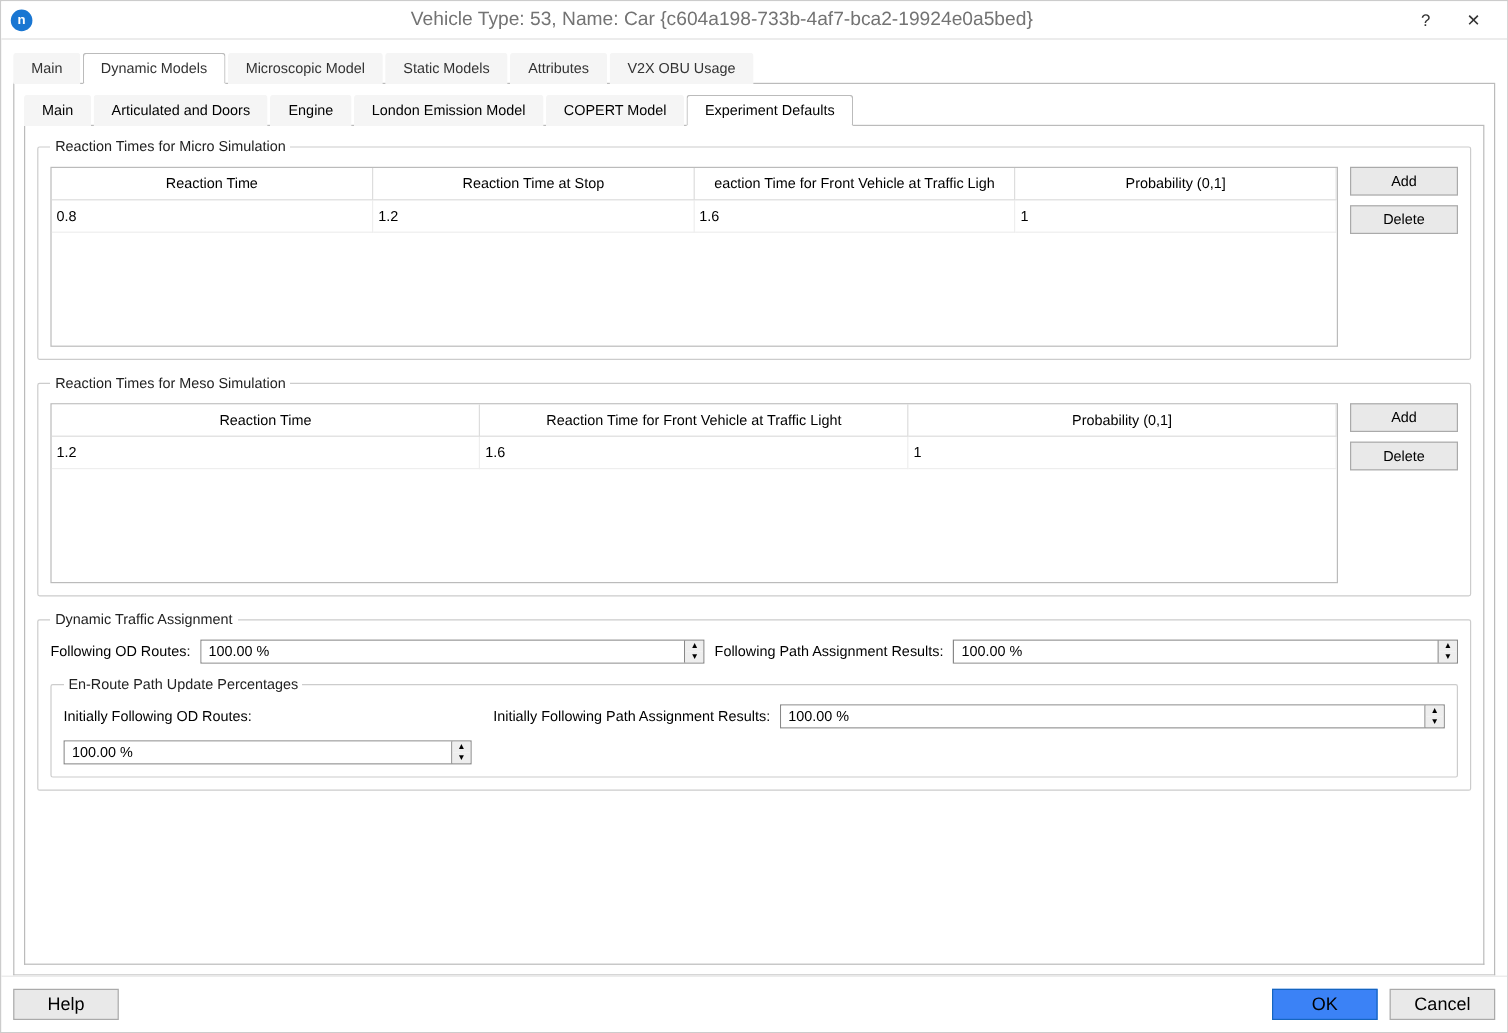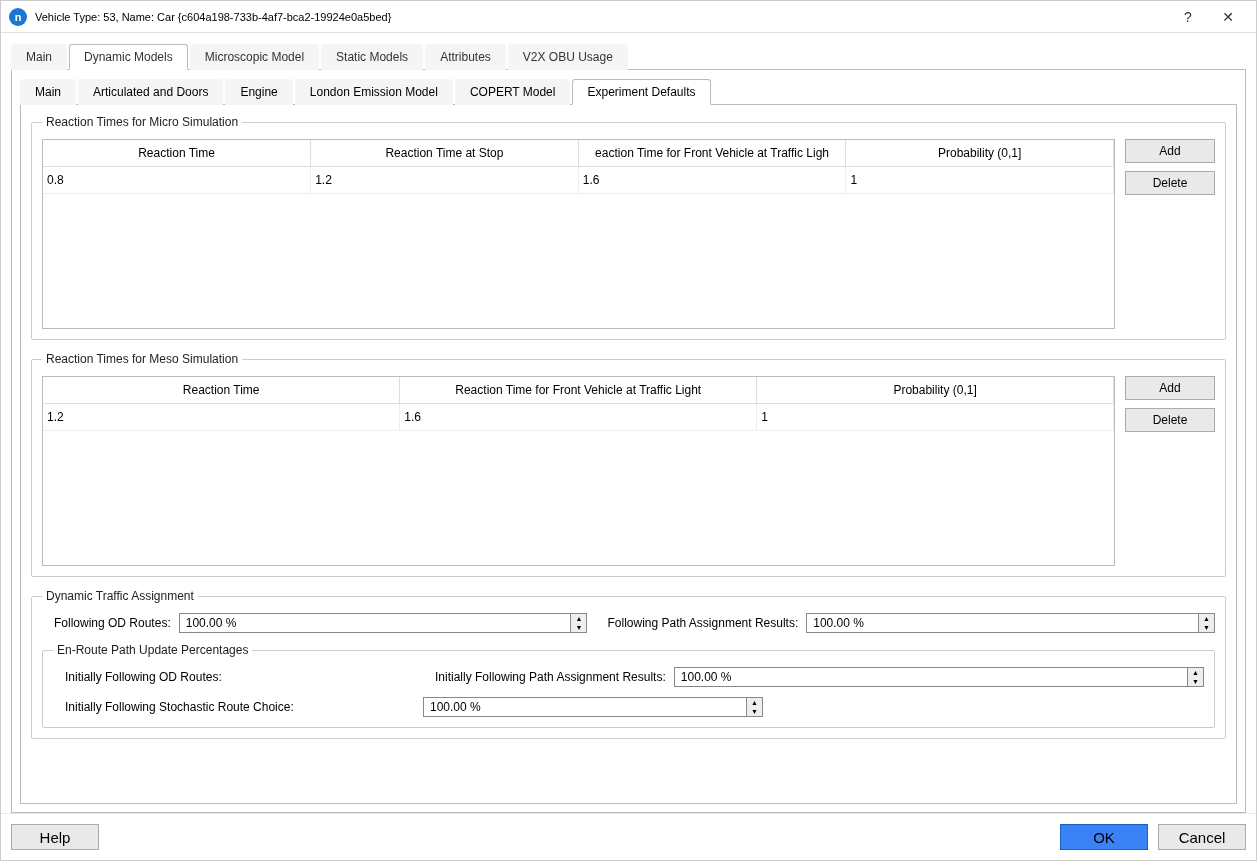--- a/index.html
+++ b/index.html
@@ -23,21 +23,21 @@
       border-bottom: 1px solid #e0e0e0;
       background: #fff;
     }
     .titlebar .app-icon {
       width: 18px; height: 18px; border-radius: 50%;
       background: #1976d2; color: #fff;
       display: flex; align-items: center; justify-content: center;
       font-size: 11px; font-weight: bold;
       margin-right: 8px;
     }
-    .titlebar .title-text { flex: 1; font-size: 11px; color: #000000; }
+    .titlebar .title-text { flex: 1; font-size: 16px; color: #737373; text-align: center; }
     .titlebar .win-btn {
       width: 40px; height: 28px;
       display: flex; align-items: center; justify-content: center;
       font-size: 14px; color: #333; cursor: default;
     }
     .content {
       flex: 1;
       padding: 10px 10px 0 10px;
       display: flex;
       flex-direction: column;
@@ -104,21 +104,21 @@
       border-radius: 2px;
       padding: 10px 10px 10px 10px;
       margin-bottom: 12px;
     }
     fieldset.group > legend {
       padding: 0 4px;
       font-size: 12px;
       color: #222;
     }
     .table-area { display: flex; gap: 10px; }
-    .table-wrap { flex: 1; border: 1px solid #bbb; height: 190px; overflow: hidden; background:#fff; }
+    .table-wrap { flex: 1; border: 1px solid #bbb; height: 150px; overflow: hidden; background:#fff; }
     table.grid { width: 100%; border-collapse: collapse; table-layout: fixed; }
     table.grid th {
       border: 1px solid #ddd; border-top: none;
       background: #fff;
       font-weight: normal;
       padding: 6px 4px;
       text-align: center;
       font-size: 12px;
       white-space: nowrap;
       overflow: hidden;
@@ -132,21 +132,21 @@
     table.grid tr:first-child th:first-child { border-left: none; }
     .btn-col { display: flex; flex-direction: column; gap: 8px; width: 90px; }
     button.std {
       height: 24px;
       border: 1px solid #aaa;
       background: #e9e9e9;
       font-size: 12px;
       cursor: default;
     }
     .form-row { display: flex; align-items: center; gap: 8px; margin-bottom: 10px; }
-    label.fld { min-width: auto; font-size: 12px; margin-left: 12px; }
+    label.fld { min-width: auto; font-size: 12px; }
     .spinbox {
       flex: 1; display: flex; align-items: stretch; border: 1px solid #888; height: 20px; background:#fff;
     }
     .spinbox input {
       flex: 1; border: none; padding: 0 6px; font-size: 12px; outline: none;
     }
     .spinbox .spin-btns {
       width: 16px; display: flex; flex-direction: column; border-left: 1px solid #888;
     }
     .spinbox .sb { flex:1; display:flex; align-items:center; justify-content:center; font-size:7px; background:#eee; }
@@ -282,21 +282,20 @@
             <div class="spinbox">
               <input value="100.00 %" style="">
               <div class="spin-btns">
                 <div class="sb">▲</div>
                 <div class="sb">▼</div>
               </div>
             </div>
           </div>
 
           <div class="form-row" style="margin-bottom:0">
-            <label class="fld" style="width:350px">Initially Following Stochastic Route Choice:</label>
             <div class="spinbox" style="max-width:340px">
               <input value="100.00 %" style="">
               <div class="spin-btns">
                 <div class="sb">▲</div>
                 <div class="sb">▼</div>
               </div>
             </div>
             <div style="flex:1"></div>
           </div>
         </fieldset>

